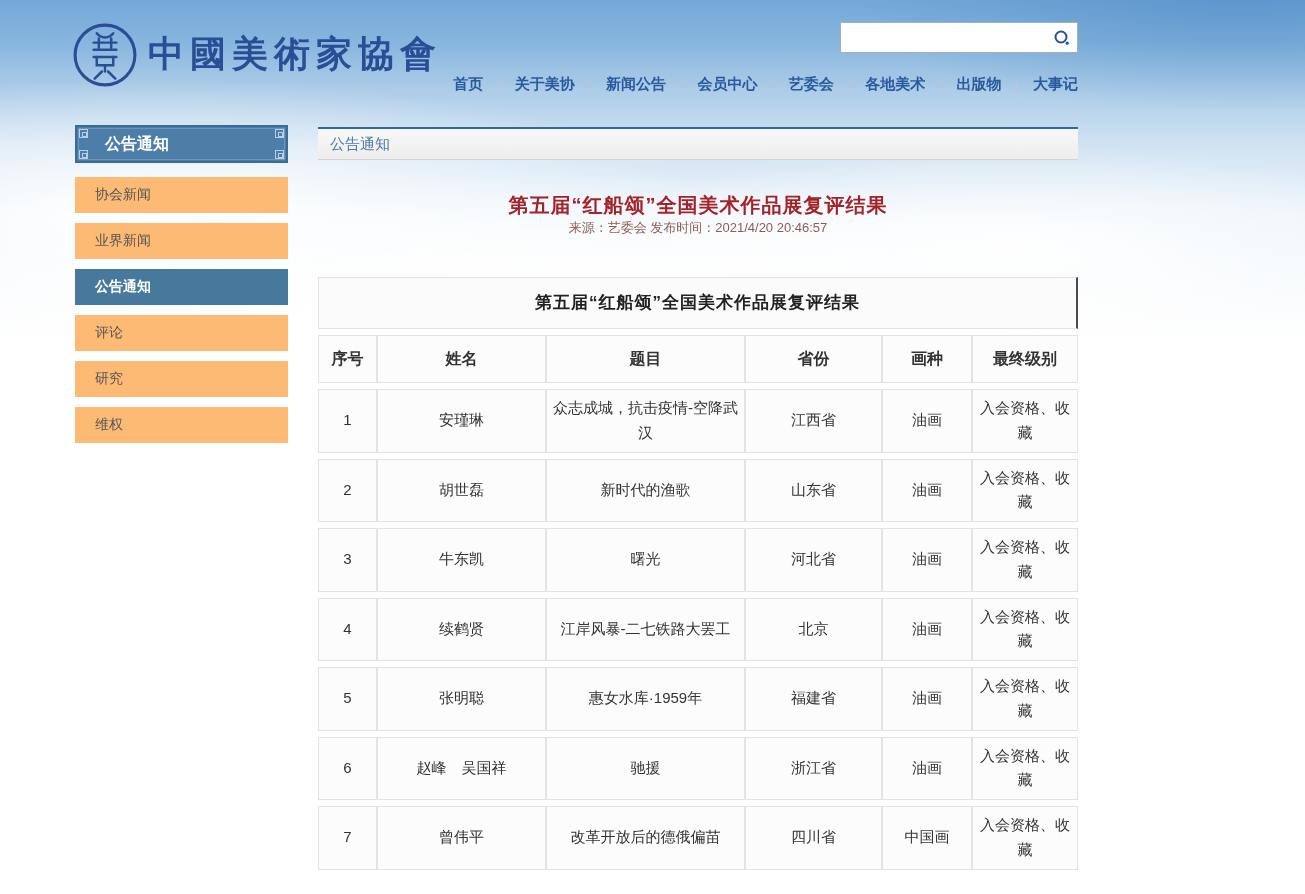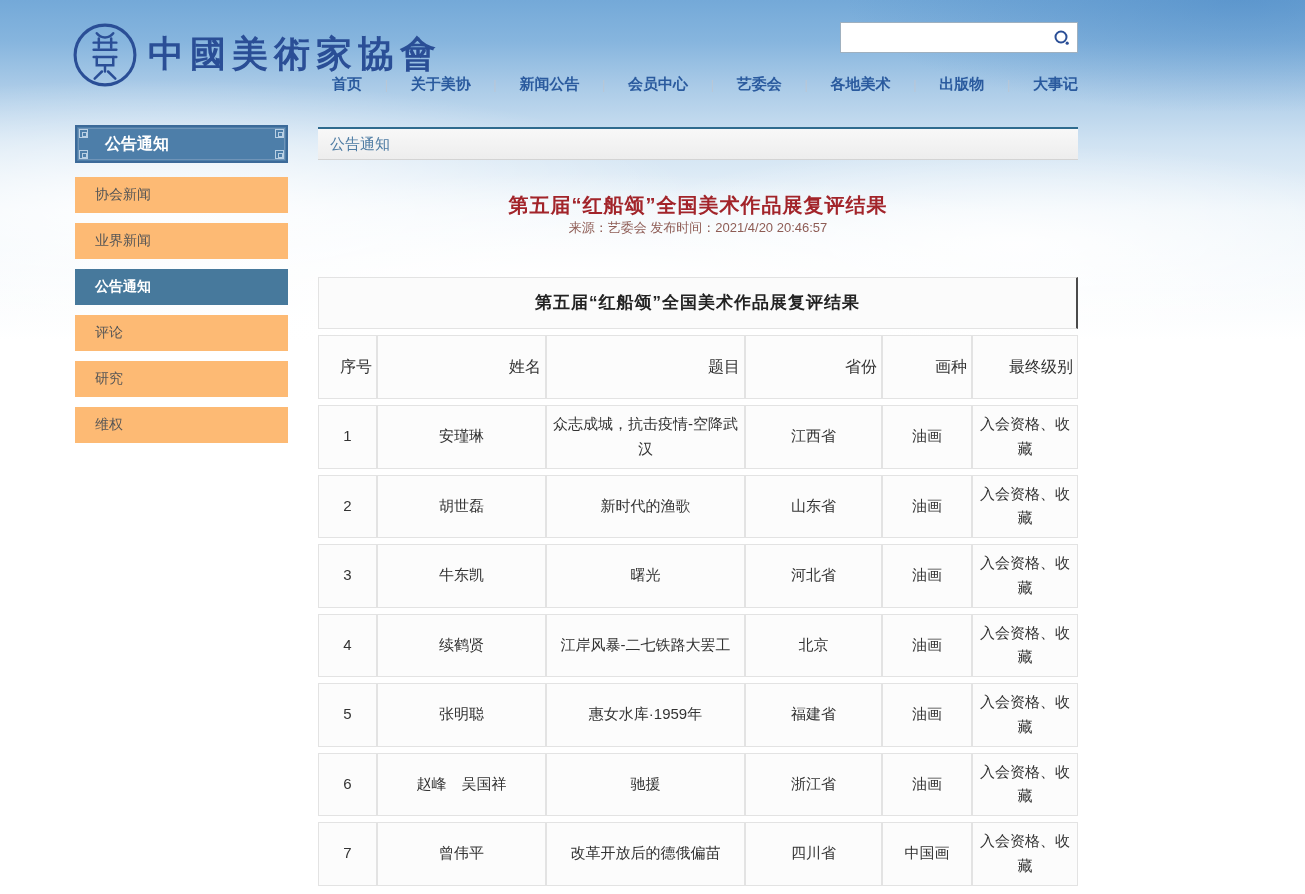--- a/index.html
+++ b/index.html
@@ -38,21 +38,21 @@
     position:absolute; left:840px; top:22px; width:238px; height:31px;
     background:#fff; border:1px solid #9fb0bf; display:flex; align-items:center;
   }
   .search-input {
     flex:1; height:100%; border:none; outline:none; background:transparent;
     font-size:14px; padding:0 6px; color:#333;
   }
   .search-btn { width:30px; height:100%; display:flex; align-items:center; justify-content:center; cursor:pointer; background:transparent; border:none; }
   .main-nav {
     position:absolute; top:70px; left:318px; width:760px; height:28px;
-    display:flex; align-items:center; justify-content:space-between;
+    display:flex; align-items:center; justify-content:flex-end;
   }
   .nav-item {
     color:#2a5a9e; font-size:15px; font-weight:bold; padding:0 14px;
     white-space:nowrap; cursor:pointer;
   }
   .main-nav .nav-item:last-child { padding-right:0; }
   .nav-sep { color:#b9c7d6; font-size:13px; }
   
   .sidebar { position:absolute; left:75px; top:125px; width:213px; }
   .side-head {
@@ -90,21 +90,21 @@
   .results td, .results th {
     border:1px solid #e3e3e3; background:#fcfcfc;
     text-align:center; vertical-align:middle;
     font-size:15px; color:#333; padding:6px 4px; line-height:1.65;
     overflow:hidden;
   }
   .results td.caption {
     height:52px; font-size:17px; font-weight:bold; color:#222;
     border-right:2px solid #4a4a4a; background:#fbfbfb; letter-spacing:1px;
   }
-  .results th { height:64px; font-size:16px; font-weight:normal;text-align:right; }
+  .results th { height:48px; font-size:16px; font-weight:bold; }
   .results tbody td { height:56px; }
 </style>
 </head>
 <body>
 
 <div class="sky"></div>
 
 <div class="logo">
   <svg class="logo-seal" viewBox="0 0 64 64">
     <g fill="none" stroke="#2a4e96">

